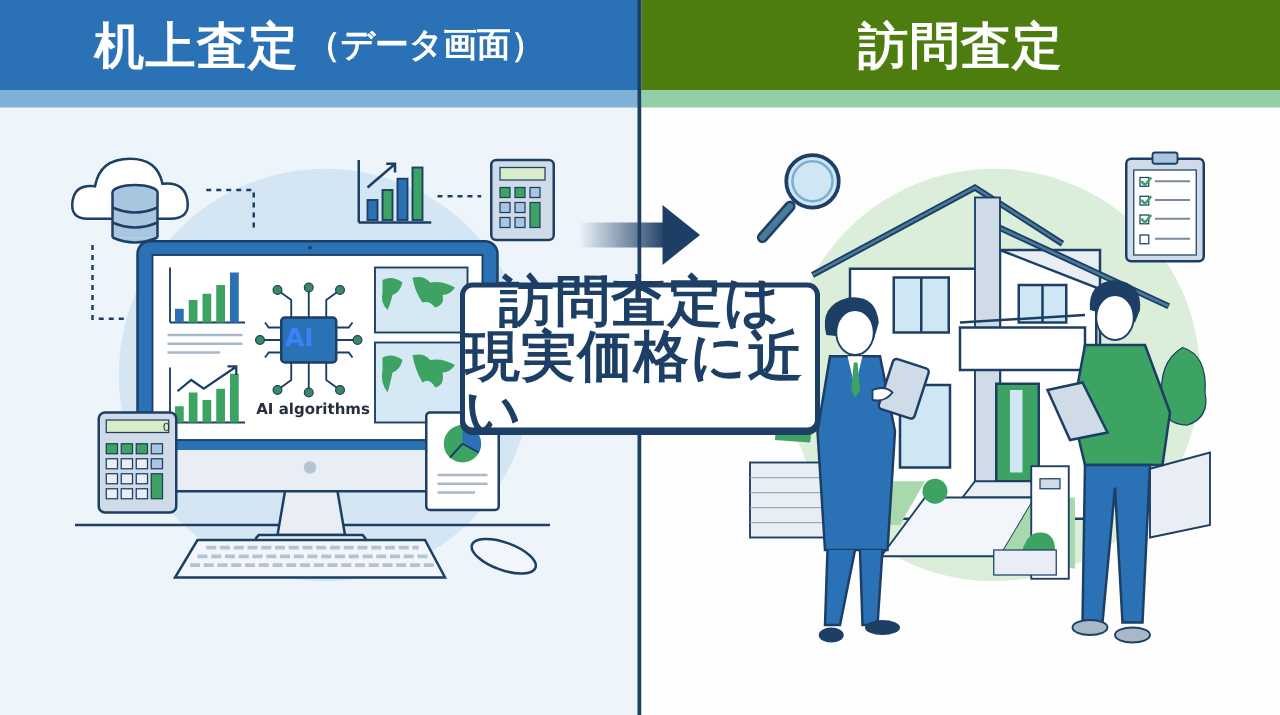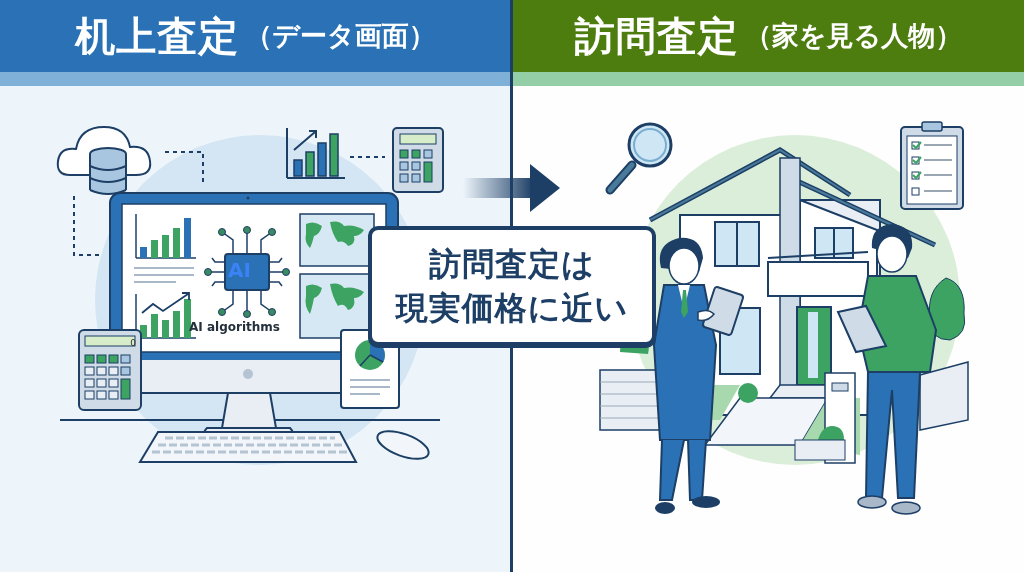--- a/index.html
+++ b/index.html
@@ -11,40 +11,39 @@
   .hdr { position: absolute; top: 0; left: 0; width: 100%; height: 72px; display: flex; align-items: center; justify-content: center; color: #fff; font-weight: bold; }
   .hdr-left { background: #2a72b5; }
   .hdr-right { background: #4d7c0f; align-items: center; }
   .stripe { position: absolute; top: 72px; left: 0; width: 100%; height: 14px; }
   .stripe-left { background: #7fb0d8; }
   .stripe-right { background: #93cea6; }
   .hdr .main { font-size: 40px; letter-spacing: 1px; }
   .hdr .sub { font-size: 27px; margin-left: 6px; font-family: Liberation Mono, monospace; }
   .divider { position: absolute; left: 510px; top: 0; width: 3px; height: 572px; background: #1d3f66; }
   .art { position: absolute; left: 0; top: 0; }
-  .callout { position: absolute; left: 368px; top: 226px; width: 288px; height: 120px; background: #fff; border: 4px solid #1d3f66; border-radius: 10px; display: flex; flex-direction: column; align-items: center; justify-content: center; color: #1d3f66; font-weight: bold; font-size: 32px; line-height: 44px; letter-spacing: 1px; box-shadow: 0 2px 0 #1d3f66; }
-  .ai-label { position: absolute; left: 189px; top: 320px; font-size: 12px; font-weight: bold; color: #24303c; }
+  .callout { position: absolute; left: 368px; top: 226px; width: 288px; height: 120px; background: #fff; border: 4px solid #1d3f66; border-radius: 10px; display: flex; flex-direction: column; align-items: center; justify-content: center; color: #1d3f66; font-weight: bold; font-size: 44px; line-height: 44px; letter-spacing: 1px; box-shadow: 0 2px 0 #1d3f66; }
+  .ai-label { position: absolute; left: 205px; top: 320px; font-size: 12px; font-weight: bold; color: #24303c; }
   .ai-chip-text { position: absolute; left: 228px; top: 258px; width: 38px; text-align: left; font-size: 20px; font-weight: bold; color: #3b82f6; }
   .calc-display { position: absolute; left: 88px; top: 338px; width: 48px; text-align: right; font-size: 9px; color: #333; }
 </style>
 </head>
 <body>
 
 <div class="panel panel-left">
   <div class="hdr hdr-left">
     <span class="main">机上査定</span>
     <span class="sub">（データ画面）</span>
   </div>
   <div class="stripe stripe-left"></div>
 </div>
 
 <div class="panel panel-right">
   <div class="hdr hdr-right">
     <span class="main">訪問査定</span>
-    <span class="sub">（家を見る人物）</span>
   </div>
   <div class="stripe stripe-right"></div>
 </div>
 
 <div class="divider"></div>
 
 <svg class="art" width="1024" height="572" viewBox="0 0 1024 572">
 
   <circle cx="260" cy="300" r="165" fill="#d4e6f3"></circle>
 

